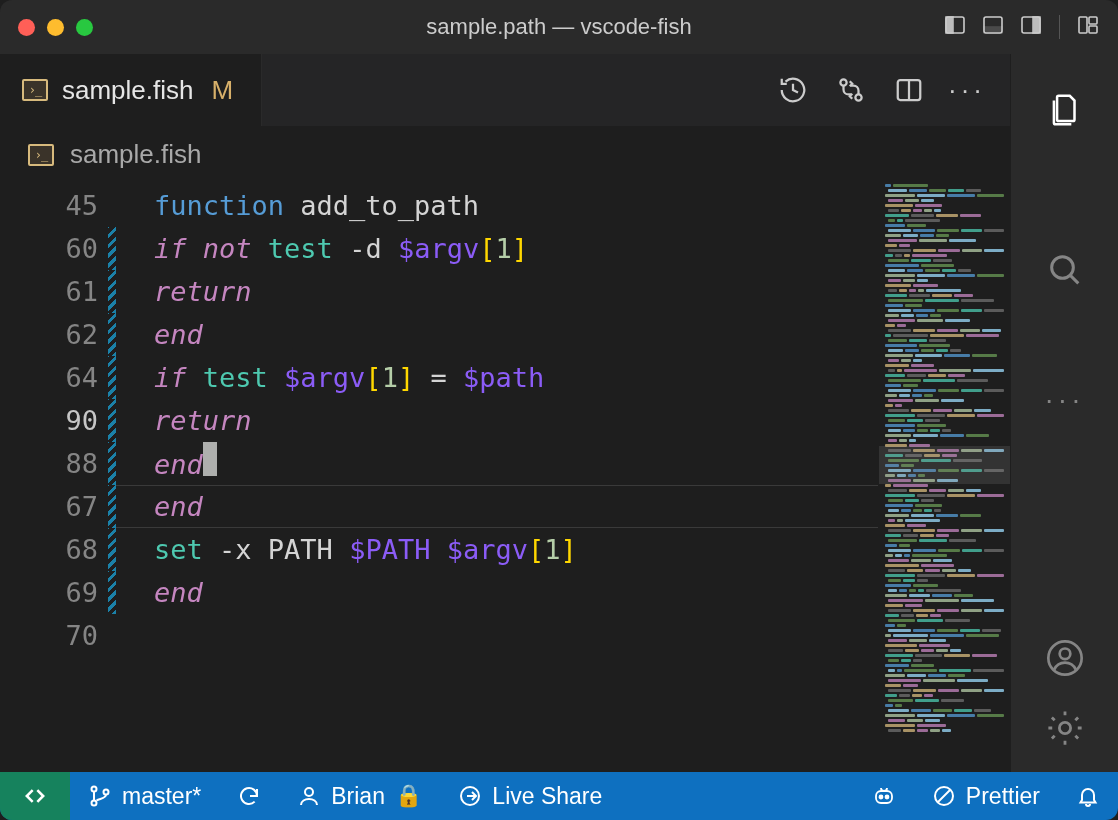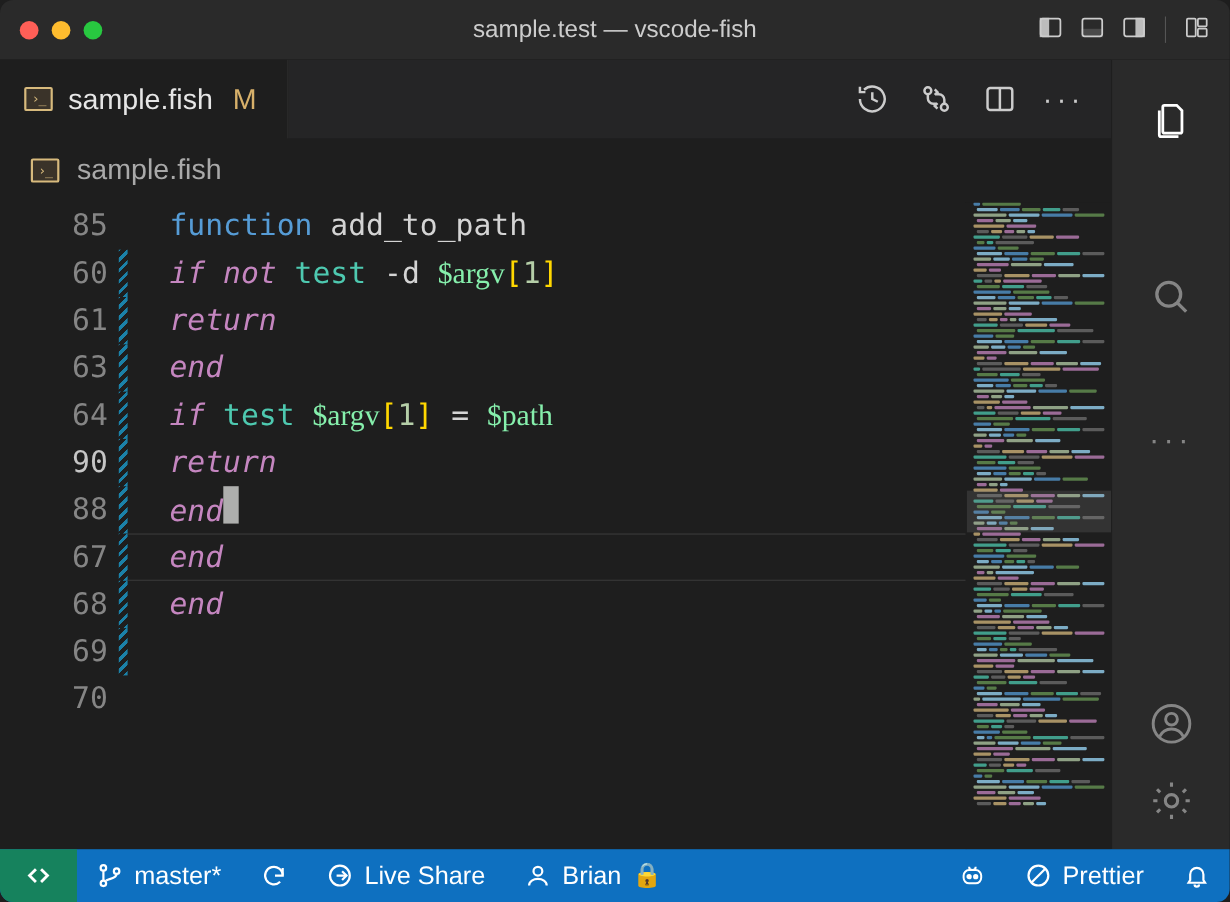--- a/index.html
+++ b/index.html
@@ -184,21 +184,21 @@
 .cursor {
   display: inline-block;
   width: 14px;
   height: 34px;
   background: #aeafad;
   vertical-align: -2px;
 }
 .kw-func { color: #569cd6; }
 .kw-ctrl { color: #c586c0; font-style: italic; }
 .kw-cmd { color: #4ec9b0; }
-.var { color: #86efac; font-family: Liberation Serif, serif; }
+.var { color: #8b5cf6; }
 .brack { color: #ffd700; }
 .num { color: #b5cea8; }
 .op { color: #d4d4d4; }
 .ident { color: #d4d4d4; }
 .flag { color: #d4d4d4; }
 
 .minimap {
   width: 132px;
   background: #1e1e1e;
   position: relative;
@@ -287,21 +287,21 @@
 </style>
 </head>
 <body>
 
 <div class="titlebar">
   <div class="traffic-lights">
     <div class="traffic-light tl-red"></div>
     <div class="traffic-light tl-yellow"></div>
     <div class="traffic-light tl-green"></div>
   </div>
-  <div class="window-title">sample.test — vscode-fish</div>
+  <div class="window-title">sample.path — vscode-fish</div>
   <div class="titlebar-right">
     <span>
       <svg viewBox="0 0 24 24" fill="none" stroke="currentColor" stroke-width="1.6">
           <rect x="3" y="4" width="18" height="16" rx="2"></rect>
           <rect x="3" y="4" width="7" height="16" fill="currentColor" opacity="0.9"></rect>
         </svg>
     </span>
     <span>
       <svg viewBox="0 0 24 24" fill="none" stroke="currentColor" stroke-width="1.6">
           <rect x="3" y="4" width="18" height="16" rx="2"></rect>
@@ -362,24 +362,24 @@
       </div>
     </div>
 
     <div class="breadcrumb">
       <span class="tab-icon"></span>
       <span class="breadcrumb-label">sample.fish</span>
     </div>
 
     <div class="editor-body">
       <div class="gutter" id="gutter">
-          <div class="ln">85</div>
+          <div class="ln">45</div>
           <div class="ln">60</div>
           <div class="ln">61</div>
-          <div class="ln">63</div>
+          <div class="ln">62</div>
           <div class="ln">64</div>
           <div class="ln current">90</div>
           <div class="ln">88</div>
           <div class="ln">67</div>
           <div class="ln">68</div>
           <div class="ln">69</div>
           <div class="ln">70</div>
         </div>
       <div class="mod-bar" id="modbar">
           <div class="seg"></div>
@@ -399,20 +399,21 @@
       <div class="code" id="code">
           <div class="line"><span class="kw-func">function</span><span class="op"> </span><span class="ident">add_to_path</span></div>
           <div class="line"><span class="kw-ctrl">if</span><span class="op"> </span><span class="kw-ctrl">not</span><span class="op"> </span><span class="kw-cmd">test</span><span class="op"> </span><span class="flag">-d</span><span class="op"> </span><span class="var">$argv</span><span class="brack">[</span><span class="num">1</span><span class="brack">]</span></div>
           <div class="line"><span class="kw-ctrl">return</span></div>
           <div class="line"><span class="kw-ctrl">end</span></div>
           <div class="line"><span class="kw-ctrl">if</span><span class="op"> </span><span class="kw-cmd">test</span><span class="op"> </span><span class="var">$argv</span><span class="brack">[</span><span class="num">1</span><span class="brack">]</span><span class="op"> = </span><span class="var">$path</span></div>
           <div class="line"><span class="kw-ctrl">return</span></div>
           <div class="line"><span class="kw-ctrl">end</span><span class="cursor"></span></div>
           <div class="current-line" style="top: 301px;"></div>
           <div class="line"><span class="kw-ctrl">end</span></div>
+          <div class="line"><span class="kw-cmd">set</span><span class="op"> </span><span class="flag">-x</span><span class="op"> </span><span class="ident">PATH</span><span class="op"> </span><span class="var">$PATH</span><span class="op"> </span><span class="var">$argv</span><span class="brack">[</span><span class="num">1</span><span class="brack">]</span></div>
           <div class="line"><span class="kw-ctrl">end</span></div>
           <div class="line"></div>
           <div class="line"></div>
         </div>
       <div class="minimap">
         <div class="minimap-content" id="minimap-content">
             <div class="mm-line">
               <div class="mm-chunk" style="width: 6px; margin-left: 0px; background: rgb(86, 156, 214); opacity: 0.75;"></div>
               <div class="mm-chunk" style="width: 35px; margin-left: 0px; background: rgb(106, 153, 85); opacity: 0.75;"></div>
             </div>
@@ -1073,33 +1074,33 @@
     <span>master*</span>
   </div>
   <div class="status-item">
     <svg viewBox="0 0 24 24" fill="none" stroke="currentColor" stroke-width="2">
         <path d="M20 12a8 8 0 1 0-2.34 5.66"></path>
         <polyline points="20 5 20 12 13 12"></polyline>
       </svg>
   </div>
   <div class="status-item">
     <svg viewBox="0 0 24 24" fill="none" stroke="currentColor" stroke-width="2">
+        <circle cx="12" cy="8" r="4"></circle>
+        <path d="M4 21c0-4 4-6 8-6s8 2 8 6"></path>
+      </svg>
+    <span>Brian</span>
+    <span class="lock">🔒</span>
+  </div>
+  <div class="status-item">
+    <svg viewBox="0 0 24 24" fill="none" stroke="currentColor" stroke-width="2">
         <circle cx="12" cy="12" r="9"></circle>
         <path d="M9 12h9"></path>
         <polyline points="14 8 18 12 14 16"></polyline>
       </svg>
     <span>Live Share</span>
-  </div>
-  <div class="status-item">
-    <svg viewBox="0 0 24 24" fill="none" stroke="currentColor" stroke-width="2">
-        <circle cx="12" cy="8" r="4"></circle>
-        <path d="M4 21c0-4 4-6 8-6s8 2 8 6"></path>
-      </svg>
-    <span>Brian</span>
-    <span class="lock">🔒</span>
   </div>
   <div class="status-spacer"></div>
   <div class="status-item">
     <svg viewBox="0 0 24 24" fill="none" stroke="currentColor" stroke-width="1.8">
         <rect x="4" y="7" width="16" height="12" rx="5"></rect>
         <circle cx="9" cy="13" r="1.5" fill="currentColor"></circle>
         <circle cx="15" cy="13" r="1.5" fill="currentColor"></circle>
         <path d="M9 4c0 2 1 3 3 3s3-1 3-3"></path>
       </svg>
   </div>

